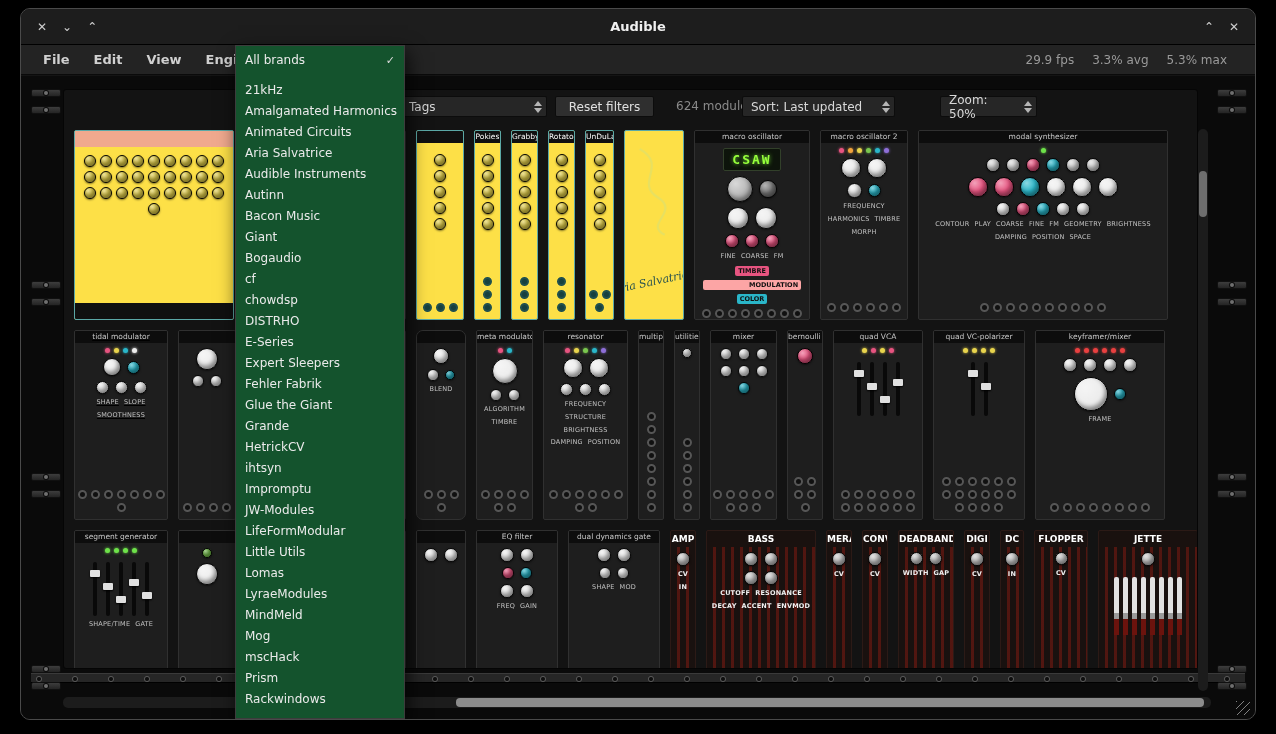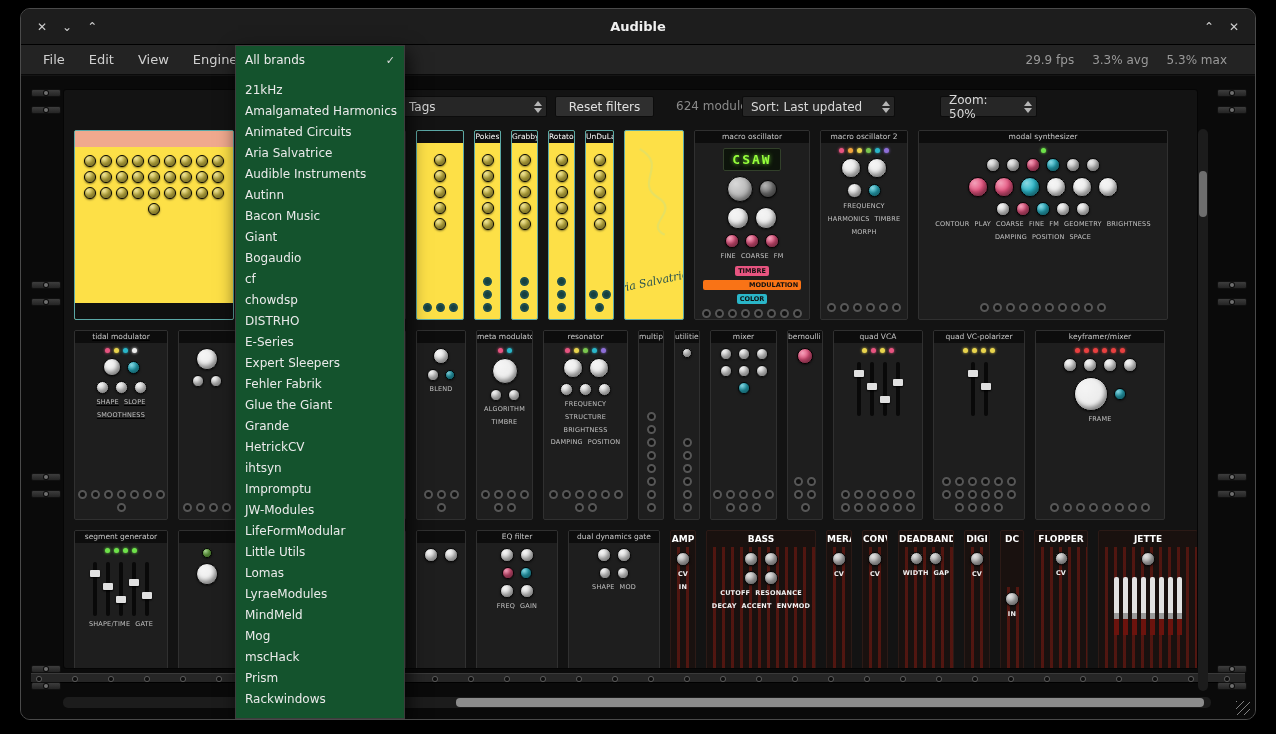--- a/index.html
+++ b/index.html
@@ -9,21 +9,21 @@
             border:1px solid #4a4a4a; border-radius:10px; overflow:hidden; }
   
   .titlebar { height:36px; background:#1d1d1d; display:flex; align-items:center; position:relative; border-bottom:1px solid #000; }
   .win-title { position:absolute; left:0; right:0; text-align:center; font-weight:bold; font-size:13px; color:#f0f0f0; pointer-events:none; }
   .win-controls { display:flex; gap:15px; padding:0 16px; color:#cfcfcf; font-size:12px; z-index:2; }
   .win-controls.right { margin-left:auto; }
   .win-controls span { cursor:default; }
   
   .menubar { height:30px; background:#232323; display:flex; align-items:center; padding:0 28px 0 18px; font-size:13px; color:#d0d0d0; border-bottom:1px solid #0a0a0a; }
   #menu-items { display:flex; gap:16px; }
-  #menu-items span { padding:0 4px; }
+  #menu-items span { padding:0 4px;font-weight:bold; }
   .menu-stats { margin-left:auto; display:flex; gap:18px; color:#9a9a9a; font-size:12px; }
   
   #rails { position:absolute; inset:0; z-index:0; }
   .workspace-bg { position:absolute; left:0; top:67px; right:0; bottom:0; background:#0a0a0a; }
   .rail-plate { position:absolute; width:30px; height:8px; background:linear-gradient(#3d3d3d,#242424); border:1px solid #101010; border-radius:2px; }
   .rail-plate i { position:absolute; left:50%; top:50%; width:4px; height:4px; margin:-2px 0 0 -2px; border-radius:50%; background:#6f6f6f; box-shadow:0 0 0 1px #0b0b0b; }
   .bottom-rail { position:absolute; left:10px; top:664px; width:1214px; height:10px; background-color:#262626;
                  background-image:radial-gradient(circle at 8px 5px, #0e0e0e 1.5px, #575757 2.5px, #262626 3.5px);
                  background-size:36px 10px; border-top:1px solid #3a3a3a; border-bottom:1px solid #000; }
   
@@ -355,21 +355,21 @@
                   <span class="knob" style="width: 14px; height: 14px; background: radial-gradient(circle at 32% 28%, rgba(255, 255, 255, 0.45), rgba(255, 255, 255, 0) 50%), rgb(231, 84, 128);"></span>
                   <span class="knob" style="width: 14px; height: 14px; background: radial-gradient(circle at 32% 28%, rgba(255, 255, 255, 0.45), rgba(255, 255, 255, 0) 50%), rgb(231, 84, 128);"></span>
                 </div>
                 <div class="label-row">
                   <span class="mlabel">FINE</span>
                   <span class="mlabel">COARSE</span>
                   <span class="mlabel">FM</span>
                 </div>
                 <div class="tag-row">
                   <span class="mtag" style="background: rgb(231, 84, 128);">TIMBRE</span>
-                  <span class="mtag" style="background: #f97316; padding-left: 46px;">MODULATION</span>
+                  <span class="mtag" style="background: #fca5a5; padding-left: 46px;">MODULATION</span>
                   <span class="mtag" style="background: rgb(42, 182, 201);">COLOR</span>
                 </div>
                 <div class="port-row">
                   <span class="port"></span>
                   <span class="port"></span>
                   <span class="port"></span>
                   <span class="port"></span>
                   <span class="port"></span>
                   <span class="port"></span>
                   <span class="port"></span>
@@ -518,21 +518,21 @@
                   <span class="port"></span>
                   <span class="port"></span>
                   <span class="port"></span>
                   <span class="port"></span>
                 </div>
               </div>
             </div>
             <div class="mod spacer" style="width: 160px;">
               <div class="mod-body"></div>
             </div>
-            <div class="mod dark" style="width: 50px;">
+            <div class="mod dark" style="width: 50px; border-radius: 7px;">
               <div class="mod-title"></div>
               <div class="mod-body">
                 <div class="knob-row">
                   <span class="knob" style="width: 16px; height: 16px; background: radial-gradient(circle at 32% 28%, rgba(255, 255, 255, 0.45), rgba(255, 255, 255, 0) 50%), rgb(237, 237, 237);"></span>
                 </div>
                 <div class="knob-row">
                   <span class="knob" style="width: 12px; height: 12px; background: radial-gradient(circle at 32% 28%, rgba(255, 255, 255, 0.45), rgba(255, 255, 255, 0) 50%), rgb(237, 237, 237);"></span>
                   <span class="knob" style="width: 10px; height: 10px; background: radial-gradient(circle at 32% 28%, rgba(255, 255, 255, 0.45), rgba(255, 255, 255, 0) 50%), rgb(42, 182, 201);"></span>
                 </div>
                 <div class="label-row">
@@ -964,21 +964,21 @@
               <div class="mod-title">DIGI</div>
               <div class="mod-body">
                 <div class="knob-row">
                   <span class="knob" style="width: 14px; height: 14px; background: radial-gradient(circle at 32% 28%, rgba(255, 255, 255, 0.45), rgba(255, 255, 255, 0) 50%), rgb(201, 201, 201);"></span>
                 </div>
                 <div class="label-row">
                   <span class="mlabel">CV</span>
                 </div>
               </div>
             </div>
-            <div class="mod autinn" style="width: 24px; gap: 40px;">
+            <div class="mod autinn" style="width: 24px;">
               <div class="mod-title">DC</div>
               <div class="mod-body">
                 <div class="knob-row">
                   <span class="knob" style="width: 14px; height: 14px; background: radial-gradient(circle at 32% 28%, rgba(255, 255, 255, 0.45), rgba(255, 255, 255, 0) 50%), rgb(201, 201, 201);"></span>
                 </div>
                 <div class="label-row">
                   <span class="mlabel">IN</span>
                 </div>
               </div>
             </div>

